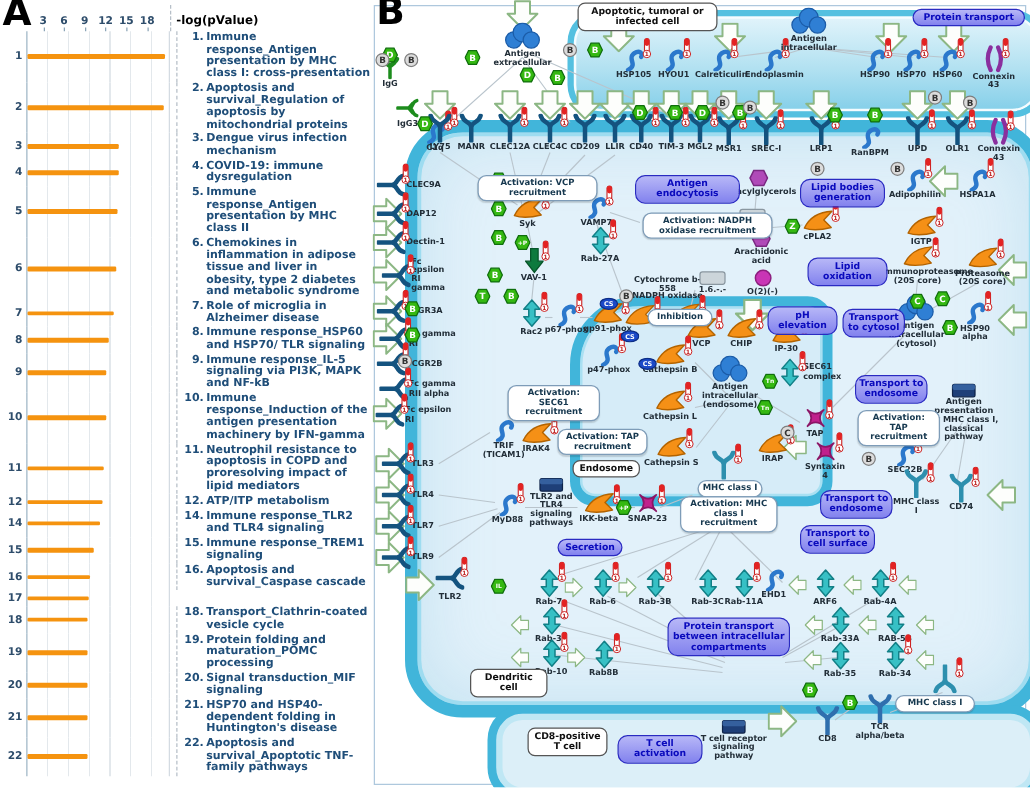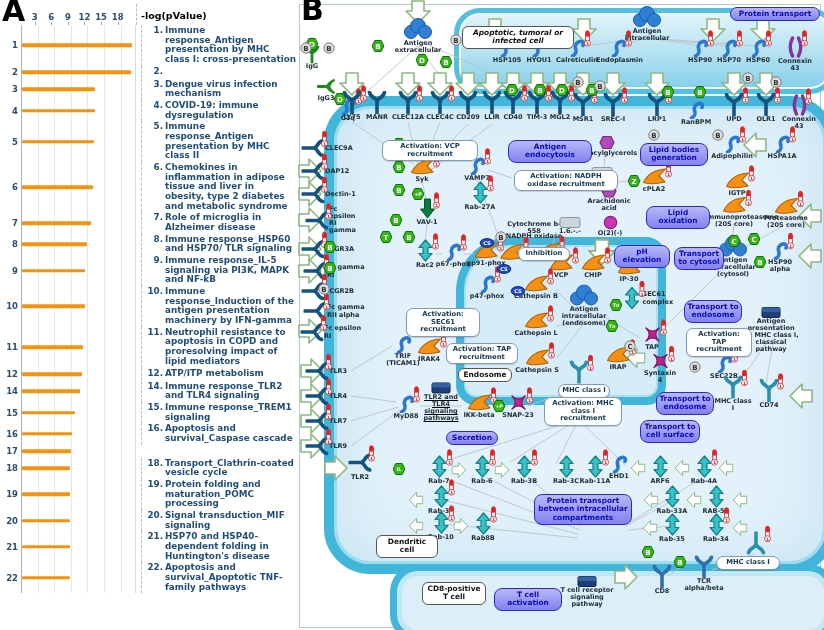--- a/index.html
+++ b/index.html
@@ -91,20 +91,21 @@
           <span class="tx">Immune response_Antigen presentation by MHC class I: cross-presentation</span>
         </div>
       </div>
       <div class="pa-row">
         <div class="pa-num">2</div>
         <div class="pa-track">
           <div class="pa-bar" style="width: 108.584px;"></div>
         </div>
         <div class="pa-text">
           <span class="no">2.</span>
+          <span class="tx">Apoptosis and survival_Regulation of apoptosis by mitochondrial proteins</span>
         </div>
       </div>
       <div class="pa-row">
         <div class="pa-num">3</div>
         <div class="pa-track">
           <div class="pa-bar" style="width: 73.128px;"></div>
         </div>
         <div class="pa-text">
           <span class="no">3.</span>
           <span class="tx">Dengue virus infection mechanism</span>
@@ -1176,21 +1177,21 @@
         <span class="gw"><span style="display:inline-block;transform:rotate(0deg)"><svg width="17" height="21" viewBox="0 0 17 21">
               <path d="M3.5 20 C12 15.5 2 11 8.5 6.5 C12.5 3.8 15.5 6.5 14 9.5" fill="none" stroke="#2b78cc" stroke-width="3.6" stroke-linecap="round"></path>
             </svg></span><svg class="th" width="9" height="17" viewBox="0 0 9 17">
             <rect x="2.6" y="0.8" width="3.8" height="11" rx="1.9" fill="#fff" stroke="#cc2424" stroke-width="0.9"></rect>
             <rect x="2.6" y="0.8" width="3.8" height="6" rx="1.9" fill="#e32222"></rect>
             <circle cx="4.5" cy="13.2" r="3" fill="#fff" stroke="#cc2424" stroke-width="0.8"></circle>
             <text x="4.5" y="15.2" font-size="4.6" font-weight="bold" fill="#b22" text-anchor="middle">1</text>
           </svg></span>
         <span class="lb" style="width:44px">MyD88</span>
       </div>
-      <div class="nd" style="left: 145px; top: 402px; text-decoration: underline;">
+      <div class="nd" style="left: 145px; top: 402px;">
         <span class="gw"><span style="display:inline-block;transform:rotate(0deg)"><svg width="20" height="12" viewBox="0 0 20 12">
               <rect x="1" y="1" width="18" height="10" rx="1.5" fill="#1e3f78" stroke="#0e2348"></rect>
               <rect x="1" y="1" width="18" height="4.5" rx="1.5" fill="#35609e"></rect>
             </svg></span></span>
         <span class="lb" style="width:44px">TLR2 and TLR4 signaling pathways</span>
       </div>
       <div class="nd" style="left: 183px; top: 406px;">
         <span class="gw"><span style="display:inline-block;transform:rotate(0deg)"><svg width="25" height="19" viewBox="0 0 25 19">
               <path d="M1.5 15.5 C6 6 14 2.5 23.5 2 L17 9 L23 15 C13 17.5 6 17 1.5 15.5 Z" fill="#f59016" stroke="#b36300" stroke-width="1.1" stroke-linejoin="round"></path>
             </svg></span><svg class="th" width="9" height="17" viewBox="0 0 9 17">
@@ -1863,19 +1864,19 @@
       <div class="pbox" style="left: 198px; top: 588px; width: 62px;">T cell activation</div>
       <div class="wbox" style="left: 86px; top: 140px; width: 88px;">Activation: VCP recruitment</div>
       <div class="wbox" style="left: 218px; top: 170px; width: 96px;">Activation: NADPH oxidase recruitment</div>
       <div class="wbox" style="left: 222px; top: 247px; width: 44px;">Inhibition</div>
       <div class="wbox" style="left: 110px; top: 308px; width: 66px;">Activation: SEC61 recruitment</div>
       <div class="wbox" style="left: 150px; top: 343px; width: 64px;">Activation: TAP recruitment</div>
       <div class="wbox" style="left: 390px; top: 328px; width: 58px;">Activation: TAP recruitment</div>
       <div class="wbox" style="left: 262px; top: 384px; width: 44px;">MHC class I</div>
       <div class="wbox" style="left: 248px; top: 397px; width: 70px;">Activation: MHC class I recruitment</div>
       <div class="wbox" style="left: 420px; top: 556px; width: 56px;">MHC class I</div>
-      <div class="cbox" style="left: 166px; top: 26px; width: 104px; font-style: italic;">Apoptotic, tumoral or infected cell</div>
+      <div class="cbox" style="left: 166px; top: 2px; width: 104px;">Apoptotic, tumoral or infected cell</div>
       <div class="cbox" style="left: 80px; top: 535px; width: 54px;">Dendritic cell</div>
       <div class="cbox" style="left: 162px; top: 368px; width: 46px;">Endosome</div>
       <div class="cbox" style="left: 126px; top: 582px; width: 56px;">CD8-positive T cell</div>
     </div>
   <div class="pb-letter">B</div>
 </div>
 
 </body></html>

